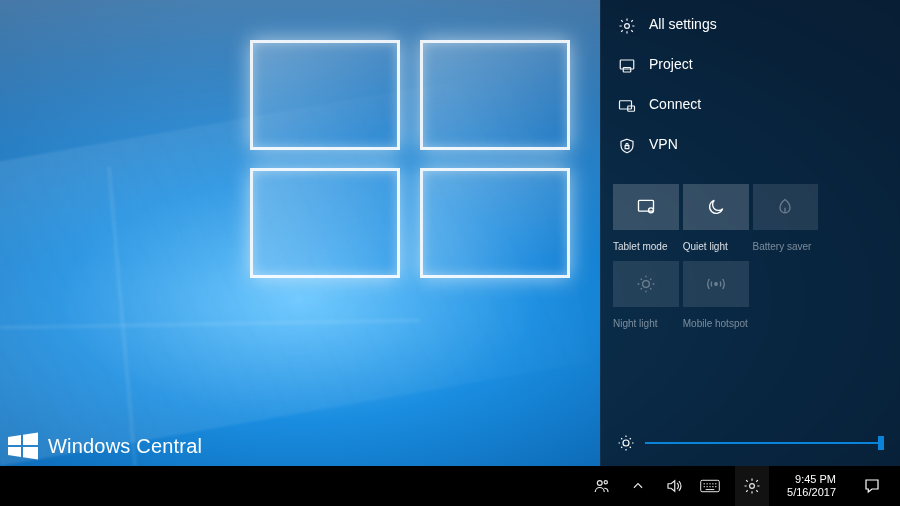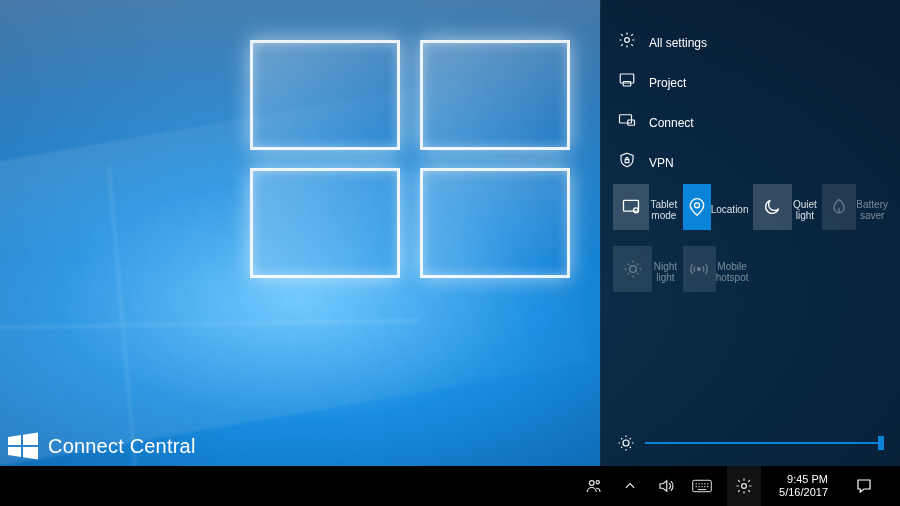--- a/index.html
+++ b/index.html
@@ -32,38 +32,38 @@
     position: absolute; right: 0; top: 0; width: 300px; height: 466px;
     background: rgba(8, 25, 40, 0.82);
     backdrop-filter: blur(2px);
     color: #fff;
     display: flex; flex-direction: column;
     padding: 16px 12px 8px 12px;
     z-index: 5;
     border-left: 1px solid rgba(255,255,255,0.05);
   }
   .ac-list { display: flex; flex-direction: column; gap: 6px; }
-  .ac-item { display: flex; align-items: flex-end; gap: 12px; height: 34px; padding: 0 4px; font-size: 12px; cursor: default; }
+  .ac-item { display: flex; align-items: flex-start; gap: 12px; height: 34px; padding: 0 4px; font-size: 14px; cursor: default; }
   .ac-icon { width: 20px; height: 20px; display: flex; align-items: center; justify-content: center; opacity: .95; }
 
   .tile-grid { margin-top: 14px; display: grid; grid-template-columns: repeat(4, 1fr); gap: 4px; }
-  .tile-wrap { display: flex; flex-direction: row; align-items: center; }
+  .tile-wrap { display: flex; flex-direction: column; align-items: flex-start; }
   .tile { width: 100%; height: 46px; background: rgba(255,255,255,0.18); display:flex; align-items:center; justify-content:center; }
   .tile.active { background: #0a84d8; }
   .tile.dim { opacity: .6; }
   .tile-label { font-size: 10px; margin-top: 5px; color: rgba(255,255,255,0.85); text-align:center; line-height:1.1; height: 22px; display:flex; align-items:center; }
   .tile-label.dim { color: rgba(255,255,255,0.45); }
-  .tile-row2 { margin-top: 16px; }
+  .tile-row2 { margin-top: 4px; }
 
   .brightness { margin-top: auto; display: flex; align-items: center; gap: 10px; padding: 10px 4px 6px; }
   .bright-track { flex: 1; height: 2px; background: #0a84d8; position: relative; }
   .bright-thumb { position: absolute; right: 0; top: -6px; width: 6px; height: 14px; background: #0a84d8; }
 
   
-  .taskbar { position: absolute; left: 0; bottom: 0; width: 900px; height: 40px; background: #000; color: #fff; display:flex; align-items:center; justify-content: space-between; padding: 0 12px 0 0; z-index: 6; }
+  .taskbar { position: absolute; left: 0; bottom: 0; width: 900px; height: 40px; background: #000; color: #fff; display:flex; align-items:center; justify-content: space-between; padding: 0 4px 0 0; z-index: 6; }
   .tb-left { display:flex; align-items:center; gap: 8px; padding-left: 8px;}
   .tray { display:flex; align-items:center; gap: 14px; height:100%; padding: 0 6px 0 10px;}
   .tray-item { display:flex; align-items:center; justify-content:center; height: 40px; min-width: 22px; opacity: .9; }
   .tray-item.settings { background: rgba(255,255,255,0.08); min-width: 34px; }
   .clock { line-height: 1.2; text-align: right; font-size: 11px; padding: 0 4px;}
   .notif-btn { width: 36px; display:flex; align-items:center; justify-content:center; height:40px; }
 
   svg { display:block; }
 </style>
 </head>
@@ -84,21 +84,21 @@
   <span class="wm-logo">
     <svg width="34" height="34" viewBox="0 0 34 34">
         <g fill="#fff">
           <polygon points="2,8 15,6 15,16 2,16"></polygon>
           <polygon points="17,5.7 32,3.5 32,16 17,16"></polygon>
           <polygon points="2,18 15,18 15,28 2,26"></polygon>
           <polygon points="17,18 32,18 32,30.5 17,28.3"></polygon>
         </g>
       </svg>
   </span>
-  <span class="wm-text">Connect Central</span>
+  <span class="wm-text">Windows Central</span>
 </div>
 
 <div class="action-center">
   <div class="ac-list">
     <div class="ac-item">
       <span class="ac-icon">
         <svg width="18" height="18" viewBox="0 0 24 24" fill="none" stroke="#fff" stroke-width="1.6">
             <circle cx="12" cy="12" r="3.2"></circle>
             <path d="M12 2v3M12 19v3M4.2 4.2l2.1 2.1M17.7 17.7l2.1 2.1M2 12h3M19 12h3M4.2 19.8l2.1-2.1M17.7 6.3l2.1-2.1"></path>
           </svg>
@@ -139,31 +139,20 @@
     <div class="tile-wrap">
       <div class="tile">
         <span>
             <svg width="20" height="20" viewBox="0 0 24 24" fill="none" stroke="#fff" stroke-width="1.6">
               <rect x="3" y="4" width="18" height="13" rx="1"></rect>
               <circle cx="18" cy="16" r="3"></circle>
             </svg>
           </span>
       </div>
       <div class="tile-label">Tablet mode</div>
-    </div>
-    <div class="tile-wrap">
-      <div class="tile active">
-        <span>
-            <svg width="20" height="20" viewBox="0 0 24 24" fill="none" stroke="#fff" stroke-width="1.6">
-              <circle cx="12" cy="10" r="3"></circle>
-              <path d="M12 2a8 8 0 0 1 8 8c0 5-8 12-8 12S4 15 4 10a8 8 0 0 1 8-8z"></path>
-            </svg>
-          </span>
-      </div>
-      <div class="tile-label">Location</div>
     </div>
     <div class="tile-wrap">
       <div class="tile">
         <span>
             <svg width="20" height="20" viewBox="0 0 24 24" fill="none" stroke="#fff" stroke-width="1.6">
               <path d="M20 14A8 8 0 1 1 10 4a6 6 0 0 0 10 10z"></path>
             </svg>
           </span>
       </div>
       <div class="tile-label">Quiet light</div>

